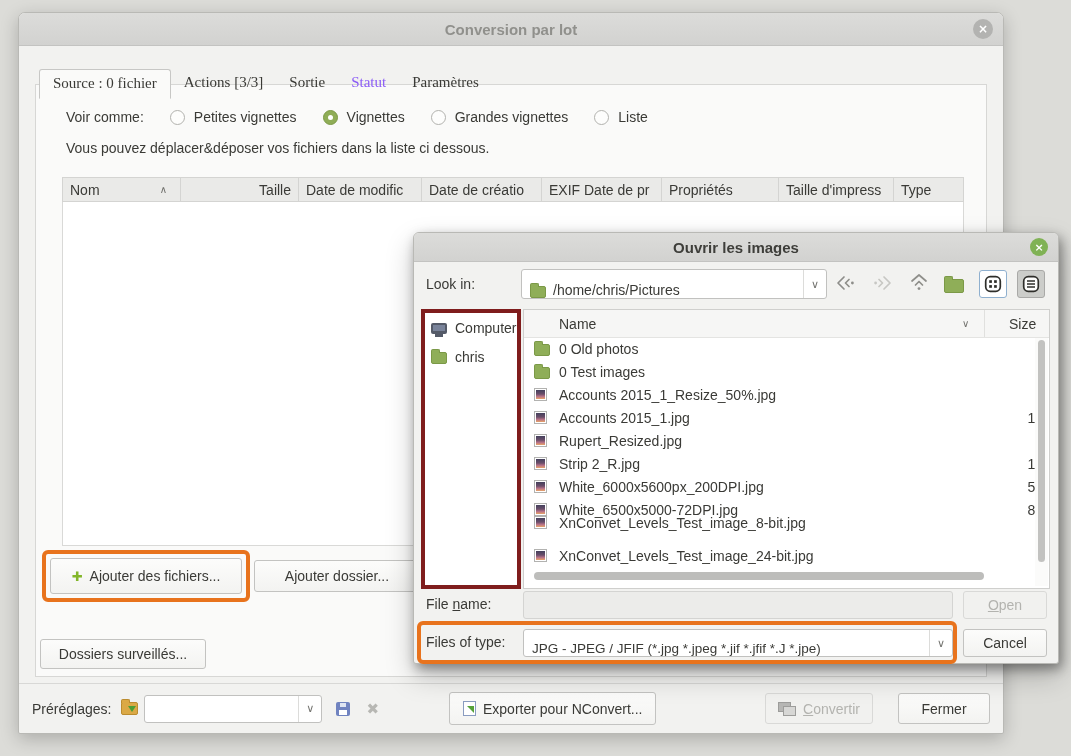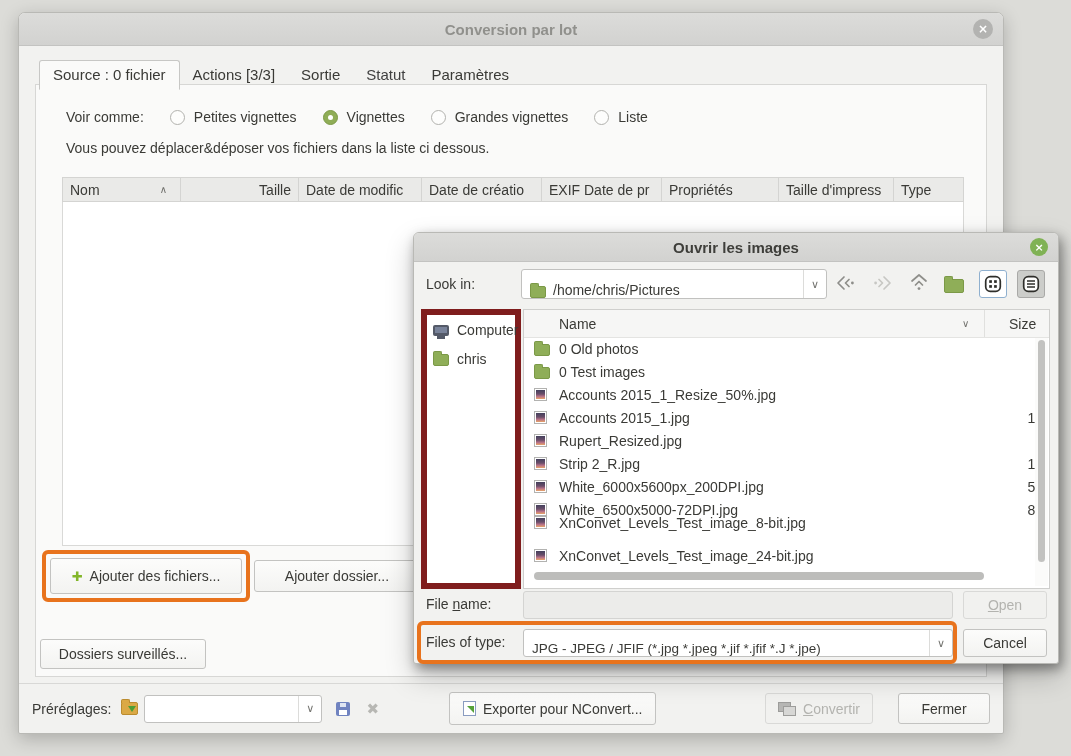--- a/index.html
+++ b/index.html
@@ -25,25 +25,25 @@
   #main-window .title{color:#90908c;}
   #open-dialog .title{color:#3e3e3a;}
   .close-circle{position:absolute;right:10px;top:50%;transform:translateY(-50%);
     width:20px;height:20px;border-radius:50%;display:flex;align-items:center;justify-content:center;
     color:#fff;font-size:12px;font-weight:bold;cursor:default;}
   #open-dialog .close-circle{width:18px;height:18px;font-size:11px;}
   .close-gray{background:#b3b3b1;}
   .close-green{background:#80b255;}
 
   
-  .tabs{position:absolute;left:20px;top:48px;height:28px;display:flex;align-items:flex-end;z-index:2;}
+  .tabs{position:absolute;left:20px;top:56px;height:28px;display:flex;align-items:center;z-index:2;font-family:Liberation Serif, serif;}
   .tab{padding:5px 13px 6px 13px;font-size:15px;white-space:nowrap;}
   .tab.active{background:#fafaf9;border:1px solid #c7c7c5;border-bottom:1px solid #fafaf9;
     border-radius:3px 3px 0 0;margin-bottom:-1px;}
-  .tab.disabled{color:#404040;}
+  .tab.disabled{color:#8b5cf6;}
   .page{position:absolute;left:16px;top:71px;width:952px;height:593px;background:#fafaf9;
     border:1px solid #d7d7d5;box-sizing:border-box;}
 
   
   .view-row{position:absolute;left:30px;top:22px;height:20px;display:flex;align-items:center;gap:26px;}
   .opt{display:flex;align-items:center;gap:9px;}
   .radio{width:15px;height:15px;border-radius:50%;background:#fdfdfc;border:1px solid #b2b2ae;box-sizing:border-box;flex:none;}
   .radio.sel{background:#8fad57;border-color:#7c9a46;position:relative;}
   .radio.sel::after{content:'';position:absolute;left:4px;top:4px;width:5px;height:5px;border-radius:50%;background:#fff;}
   .hint{position:absolute;left:30px;top:55px;}
@@ -122,21 +122,21 @@
   #nav-back{left:420px;top:41px;}
   #nav-forward{left:458px;top:41px;}
   #nav-up{left:494px;top:38px;}
   #nav-newfolder{left:530px;top:44px;}
   .viewbtn{position:absolute;top:37px;width:28px;height:28px;border-radius:3px;display:flex;
     align-items:center;justify-content:center;box-sizing:border-box;}
   #view-grid{left:565px;background:#fff;border:1px solid #8fb0cf;}
   #view-list{left:603px;background:#cccdca;border:1px solid #a9a9a7;}
 
   .sidebar{position:absolute;left:7px;top:76px;width:100px;height:280px;background:#fff;
-    border:6px solid #7f1d1d;box-sizing:border-box;}
+    border:4px solid #7f1d1d;box-sizing:border-box;}
   .place{display:flex;align-items:center;gap:8px;padding:7px 6px 6px 6px;}
 
   .filelist{position:absolute;left:109px;top:76px;width:527px;height:280px;background:#fff;
     border:1px solid #cfcfcd;box-sizing:border-box;overflow:hidden;}
   .lhead{position:absolute;left:0;top:0;right:0;height:27px;background:#f6f6f5;border-bottom:1px solid #e4e4e2;
     display:flex;align-items:center;}
   .lhead .name-col{margin-left:35px;}
   .lhead .hchev{position:absolute;left:438px;color:#73736f;font-size:10px;}
   .lhead .hsep{position:absolute;left:460px;top:0;bottom:0;border-left:1px solid #e0e0de;}
   .lhead .size-col{position:absolute;left:485px;}

